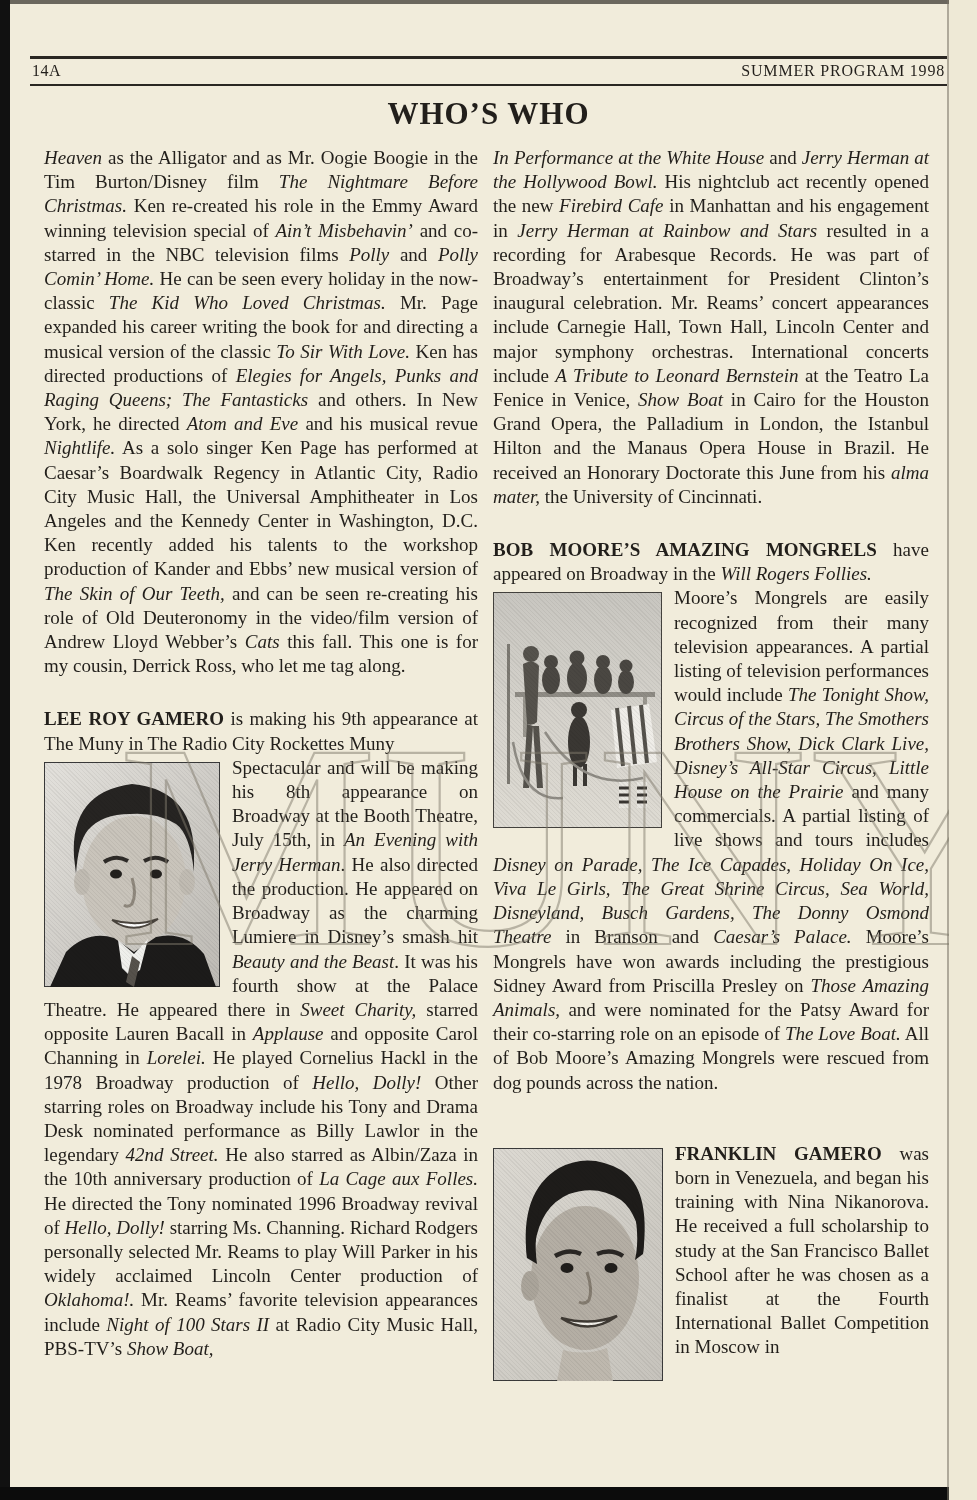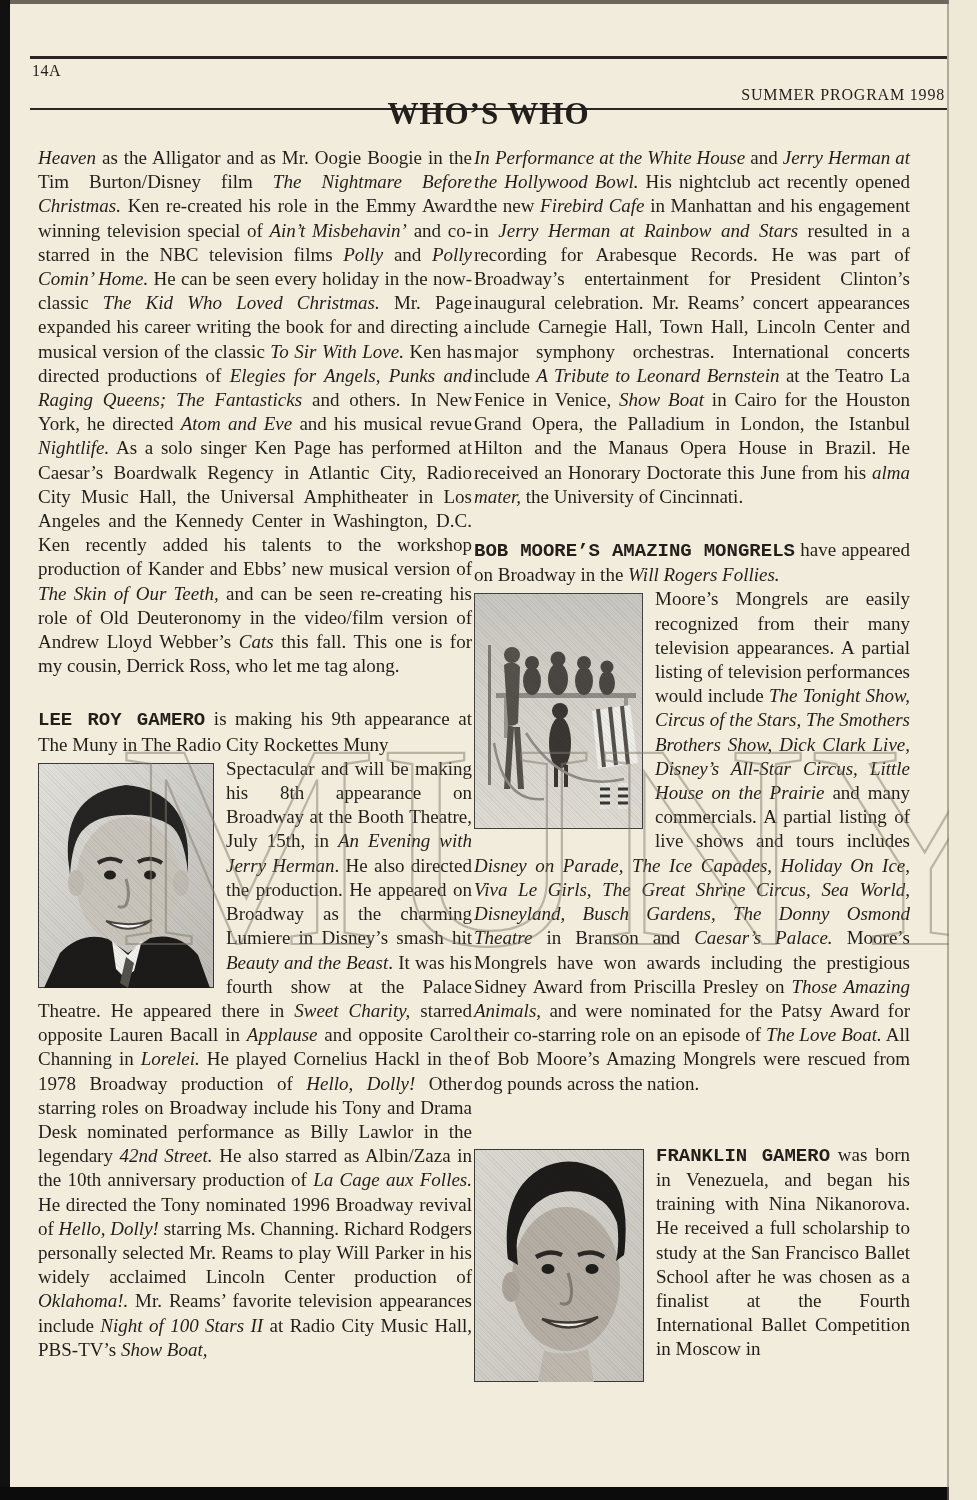--- a/index.html
+++ b/index.html
@@ -18,37 +18,37 @@
   .edge-top{left:0;top:0;width:100%;height:4px;background:#6b675e;}
   .edge-right-line{right:28px;top:0;width:2px;height:100%;background:rgba(120,115,100,.55);}
   .edge-right-pad{right:0;top:0;width:28px;height:100%;background:#eee9d6;}
 
   header{position:absolute;left:30px;top:56px;width:917px;z-index:2;}
   .rule{background:#2a2722;}
   .rule-top{height:3px;}
   .rule-bottom{height:2px;}
   .header-row{display:flex;justify-content:space-between;align-items:flex-start;padding:3px 2px 4px 2px;}
   .pageno{font-size:16px;letter-spacing:.5px;}
-  .progname{font-size:16px;letter-spacing:.8px;margin-top:24px;}
+  .progname{font-size:16px;letter-spacing:.8px;}
 
   h1.title{
     position:absolute;left:0;top:96px;width:977px;margin:0;z-index:2;
     text-align:center;font-size:31px;font-weight:700;letter-spacing:1px;
   }
 
   main.columns{
-    position:absolute;left:38px;top:146px;width:885px;z-index:2;
-    display:grid;grid-template-columns:434px 436px;column-gap:2px;
+    position:absolute;left:44px;top:146px;width:885px;z-index:2;
+    display:grid;grid-template-columns:434px 436px;column-gap:15px;
   }
   .col{font-size:19px;line-height:24.2px;text-align:justify;}
   .col p{margin:0;}
   .para + .para, .para + .sect, .sect + .para{margin-top:29px;}
   .sect{margin-top:47px;}
   em{font-style:italic;}
-  strong{font-weight:700;font-family:Liberation Mono, monospace;}
+  strong{font-weight:700;}
 
   figure.photo{margin:6px 12px 4px 0;padding:0;float:left;position:relative;}
   figure.photo svg{display:block;}
   figure.photo::after{
     content:"";position:absolute;inset:0;
     background-image:repeating-linear-gradient(45deg,rgba(0,0,0,.05) 0 1px,transparent 1px 3px);
     pointer-events:none;
   }
   .wrapblock{overflow:visible;}
   .wrapblock::after{content:"";display:block;clear:none;}

